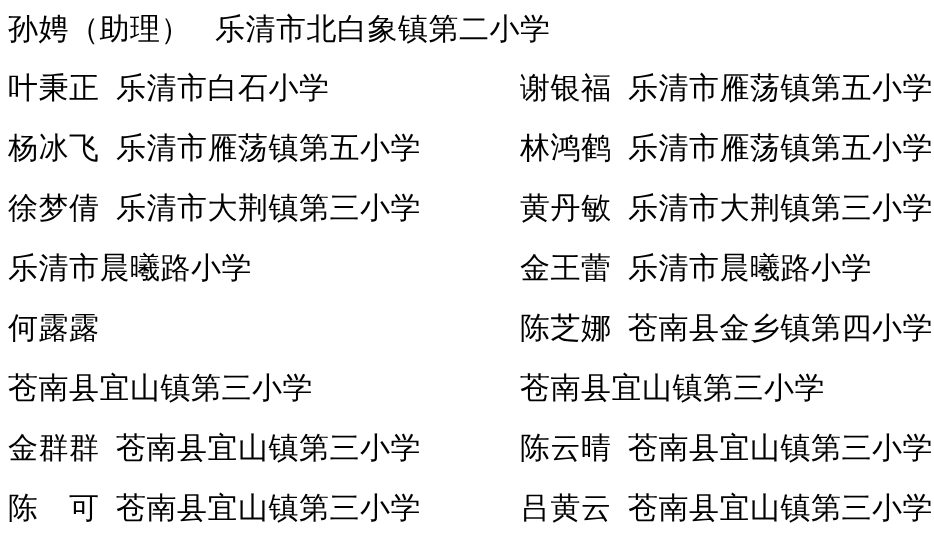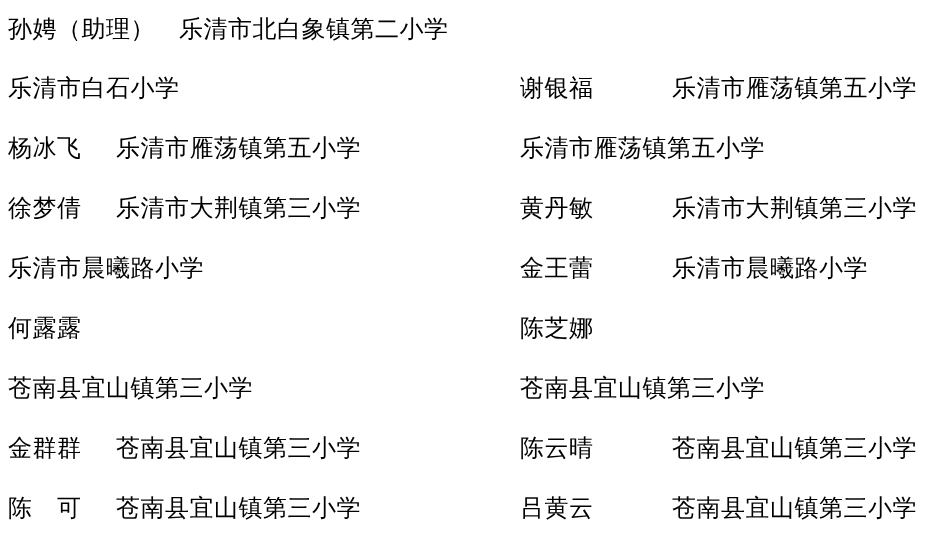--- a/index.html
+++ b/index.html
@@ -19,40 +19,39 @@
     width: 934px;
     height: 543px;
     padding: 0;
     box-sizing: border-box;
   }
   .row {
     display: flex;
     align-items: baseline;
     height: 60px;
     line-height: 60px;
-    font-size: 24px;
+    font-size: 30px;
     white-space: nowrap;
   }
   .row.first {
     height: 58px;
     line-height: 58px;
   }
   .col-left {
     display: flex;
     align-items: baseline;
     width: 512px;
     box-sizing: border-box;
     padding-left: 8px;
   }
   .col-right {
     display: flex;
     align-items: flex-start;
     box-sizing: border-box;
     padding-left: 8px;
-    gap: 44px;
   }
   .name {
     display: inline-block;
     width: 108px;
     letter-spacing: 0.5px;
   }
   .school {
     display: inline-block;
     letter-spacing: 0.5px;
   }
@@ -71,34 +70,36 @@
       <span class="school">乐清市北白象镇第二小学</span>
     </div>
     <div class="col-right">
       <span class="name"></span>
       <span class="school"></span>
     </div>
   </div>
 
   <div class="row">
     <div class="col-left">
+      <span class="name">叶秉正</span>
       <span class="school">乐清市白石小学</span>
     </div>
     <div class="col-right">
       <span class="name">谢银福</span>
       <span class="school">乐清市雁荡镇第五小学</span>
     </div>
   </div>
 
   <div class="row">
     <div class="col-left">
       <span class="name">杨冰飞</span>
       <span class="school">乐清市雁荡镇第五小学</span>
     </div>
     <div class="col-right">
+      <span class="name">林鸿鹤</span>
       <span class="school">乐清市雁荡镇第五小学</span>
     </div>
   </div>
 
   <div class="row">
     <div class="col-left">
       <span class="name">徐梦倩</span>
       <span class="school">乐清市大荆镇第三小学</span>
     </div>
     <div class="col-right">
@@ -116,20 +117,21 @@
       <span class="school">乐清市晨曦路小学</span>
     </div>
   </div>
 
   <div class="row">
     <div class="col-left">
       <span class="name">何露露</span>
     </div>
     <div class="col-right">
       <span class="name">陈芝娜</span>
+      <span class="school">苍南县金乡镇第四小学</span>
     </div>
   </div>
 
   <div class="row">
     <div class="col-left">
       <span class="school">苍南县宜山镇第三小学</span>
     </div>
     <div class="col-right">
       <span class="school">苍南县宜山镇第三小学</span>
     </div>

